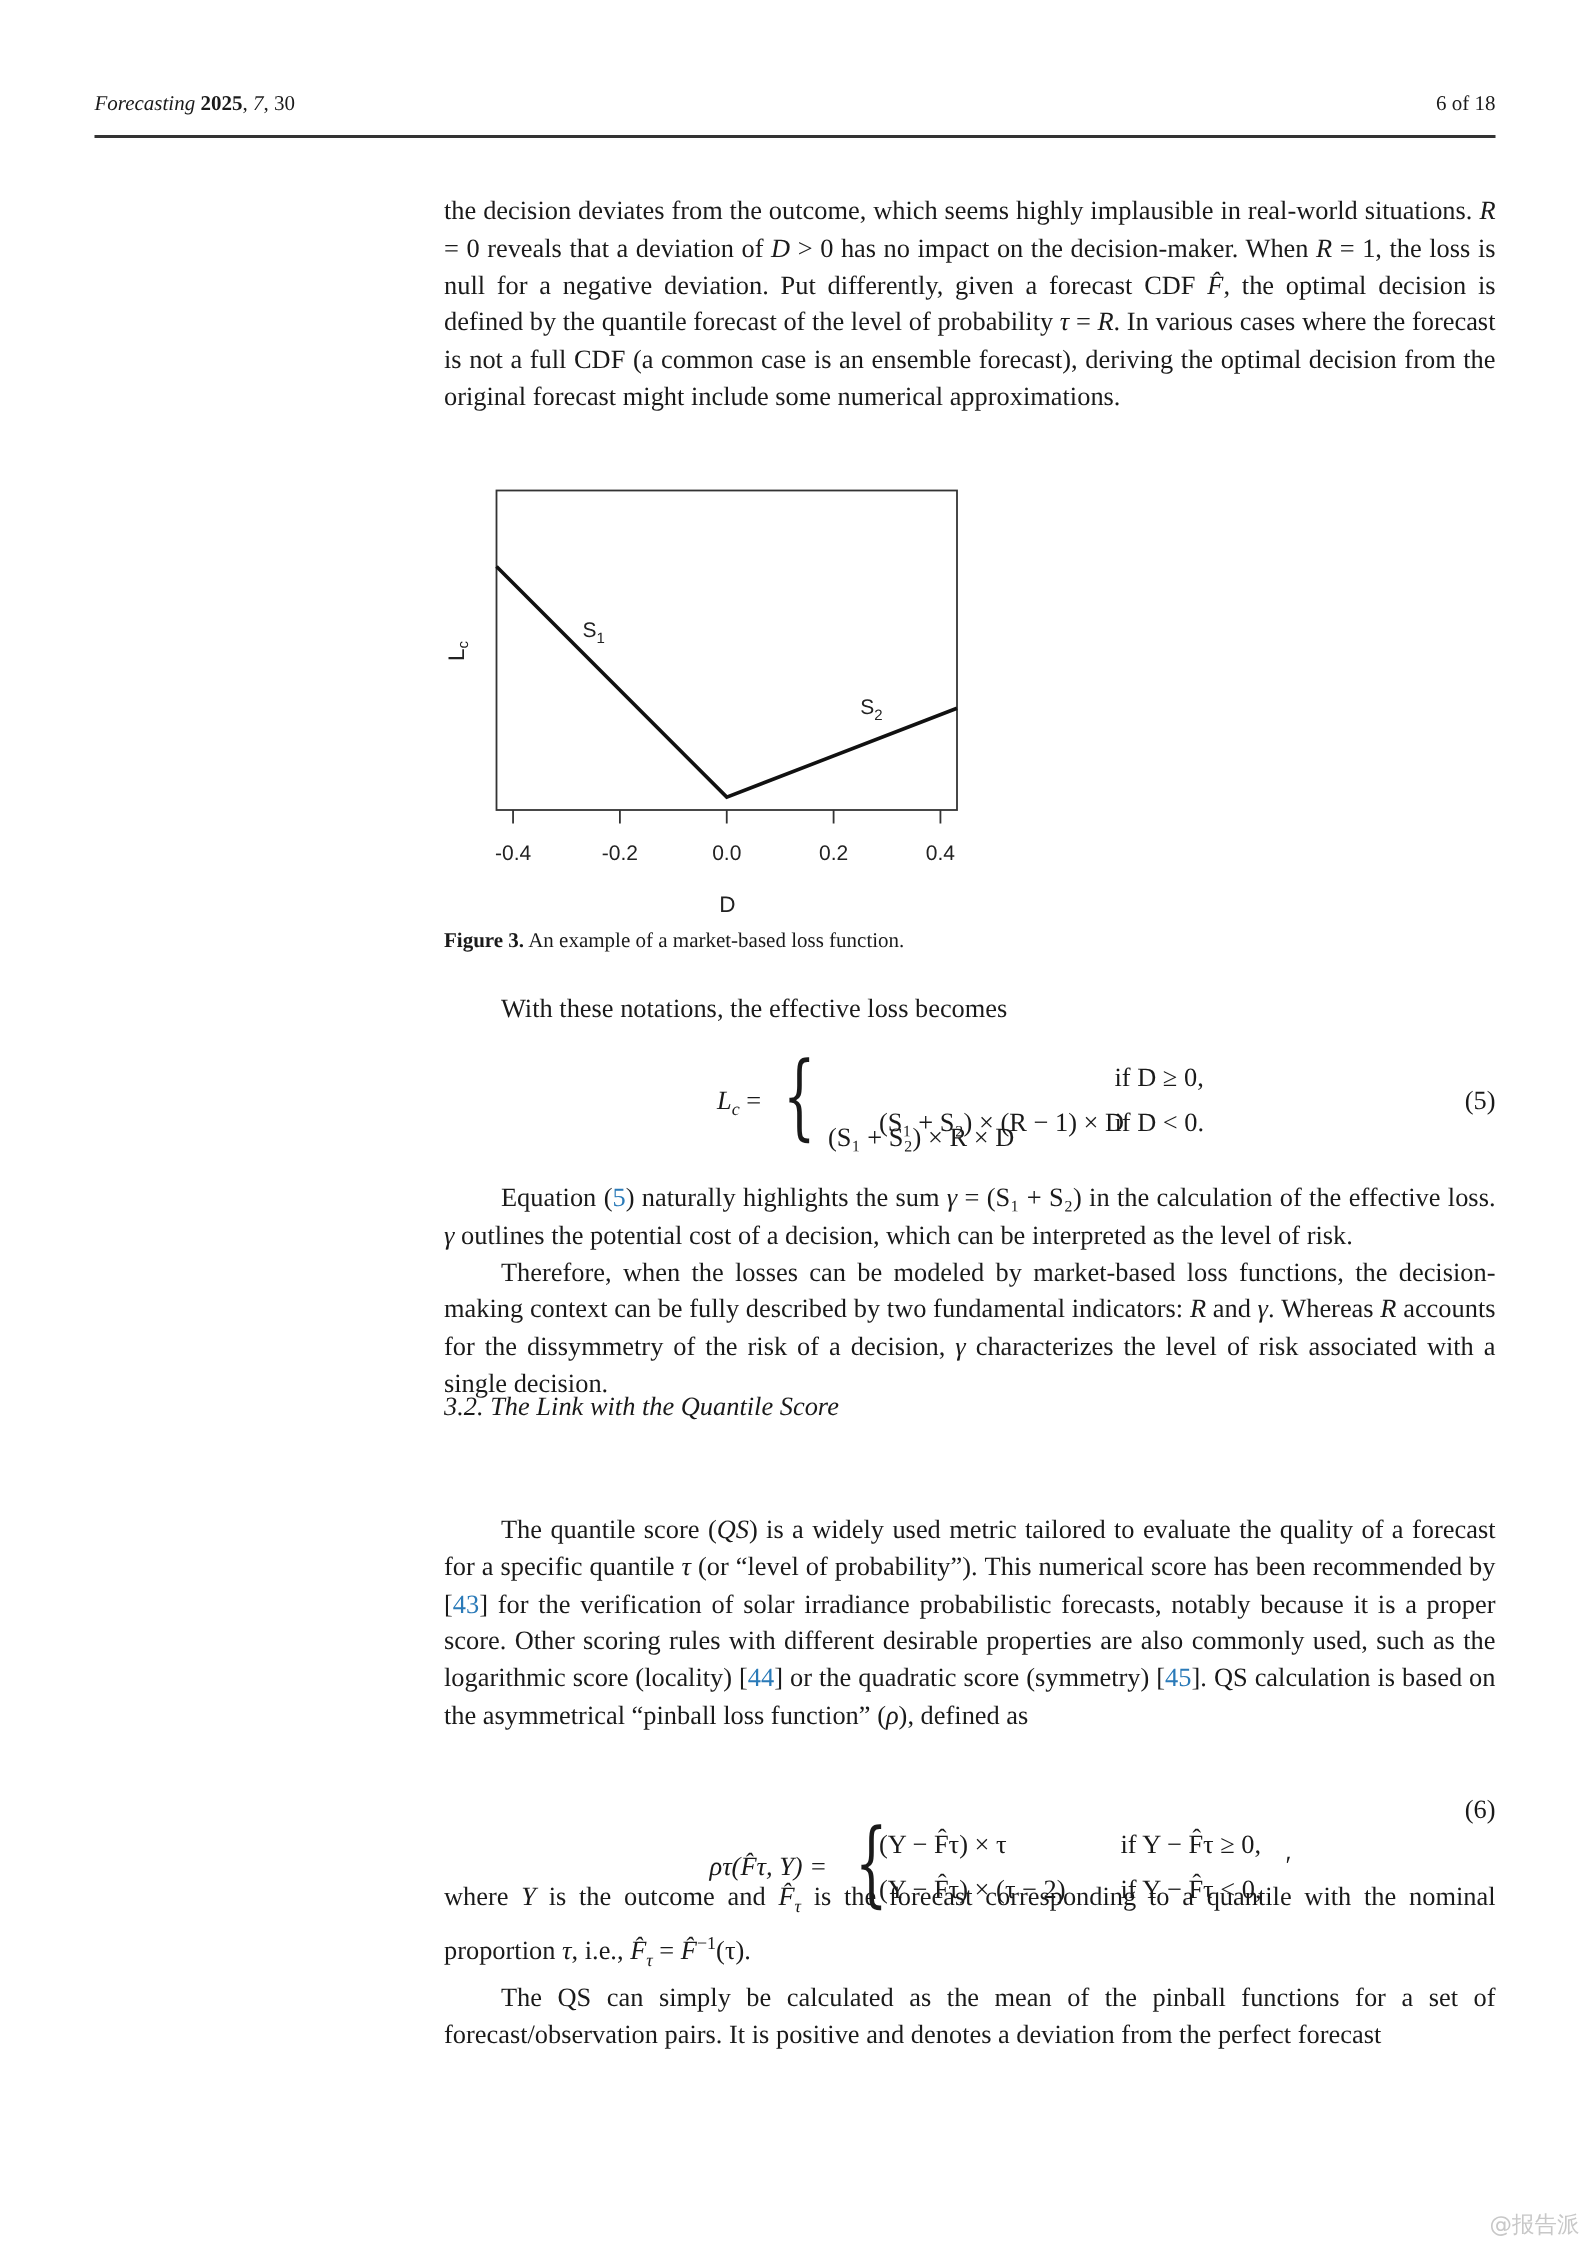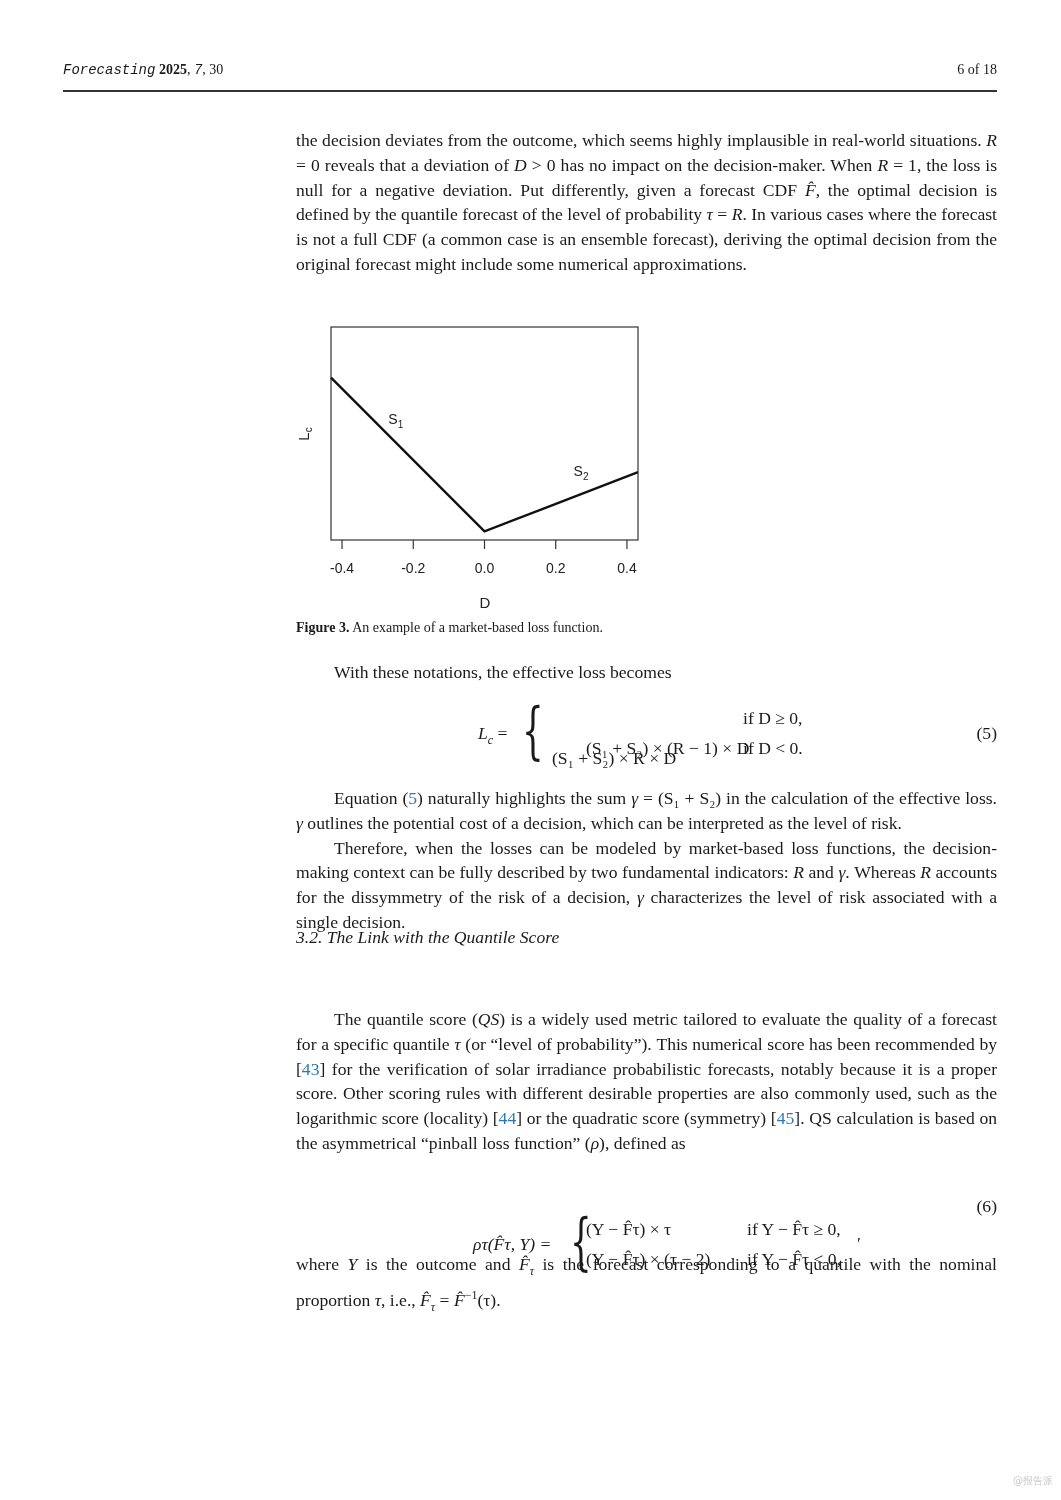--- a/index.html
+++ b/index.html
@@ -1,38 +1,38 @@
 <!DOCTYPE html>
 <html><head>
 <meta charset="utf-8">
 <style>
   html, body { margin: 0; padding: 0; background: #ffffff; }
   body { width: 1061px; height: 1500px; position: relative; overflow: hidden;
          font-family: "Liberation Serif", "DejaVu Serif", serif; color: #1a1a1a; }
   .header { position: absolute; left: 63px; top: 62px; width: 934px; font-size: 14px; }
   .header .left { position: absolute; left: 0; top: 0; }
-  .header .left i { font-style: italic; font-family: Liberation Mono, monospace; }
+  .header .left i { font-style: italic; }
   .header .right { position: absolute; right: 0; top: 0; }
   .rule { position: absolute; left: 63px; top: 90px; width: 934px; height: 2px; background: #333; }
   .para { position: absolute; left: 296px; width: 701px; font-size: 17.6px; line-height: 24.8px;
           text-align: justify; }
   .para p { margin: 0; text-align: justify; }
   .para p.indent { text-indent: 38px; }
   i.m { font-style: italic; }
   .link { color: #2a7ab8; }
   .caption { position: absolute; left: 296px; top: 620px; font-size: 14px; }
   .caption b { font-weight: bold; }
   .subsec { position: absolute; left: 296px; top: 927px; font-size: 17.6px; font-style: italic; }
   .eq { position: absolute; font-size: 17.6px; }
   .eqnum { position: absolute; right: 64px; font-size: 17.6px; }
   .brace { position: absolute; font-size: 62px; line-height: 1; transform: scaleX(0.55); transform-origin: left; font-family: "DejaVu Serif", serif; font-weight: 200; }
   .eqline { position: absolute; white-space: nowrap; }
   svg text { font-family: "Liberation Sans", "DejaVu Sans", sans-serif; }
   .watermark { position: absolute; right: 8px; top: 1474px; font-family: "DejaVu Sans", sans-serif;
-               font-size: 10px; color: #c8c8c8; }
+               font-size: 15px; color: #c8c8c8; }
 </style>
 </head>
 <body>
 
 <div class="header">
   <span class="left"><i>Forecasting</i> <b>2025</b>, <i>7</i>, <span>30</span></span>
   <span class="right">6 of 18</span>
 </div>
 <div class="rule"></div>
 
@@ -96,15 +96,16 @@
   <span class="eqline" style="left:113px; top:4px;">(Y − F̂τ) × τ</span>
   <span class="eqline" style="left:274px; top:4px;">if Y − F̂τ ≥ 0,</span>
   <span class="eqline" style="left:113px; top:34px;">(Y − F̂τ) × (τ − 2)</span>
   <span class="eqline" style="left:274px; top:34px;">if Y − F̂τ &lt; 0,</span>
   <span class="eqline" style="left:384px; top:18px;">′</span>
 </div>
 <div class="eqnum" style="top:1196px;">(6)</div>
 
 <div class="para" style="top:1252px;">
   <p><span>where </span><i class="m">Y</i><span> is the outcome and </span><i class="m"><span>F̂</span><sub style="font-size:12px;">τ</sub></i><span> is the forecast corresponding to a quantile with the nominal proportion </span><i class="m">τ</i><span>, i.e., </span><i class="m"><span>F̂</span><sub style="font-size:12px;">τ</sub></i><span> = </span><i class="m">F̂</i><sup style="font-size:12px;">−1</sup><span>(τ).</span></p>
+  <p class="indent">The QS can simply be calculated as the mean of the pinball functions for a set of forecast/observation pairs. It is positive and denotes a deviation from the perfect forecast</p>
 </div>
 
 <div class="watermark">@报告派</div>
 
 </body></html>

